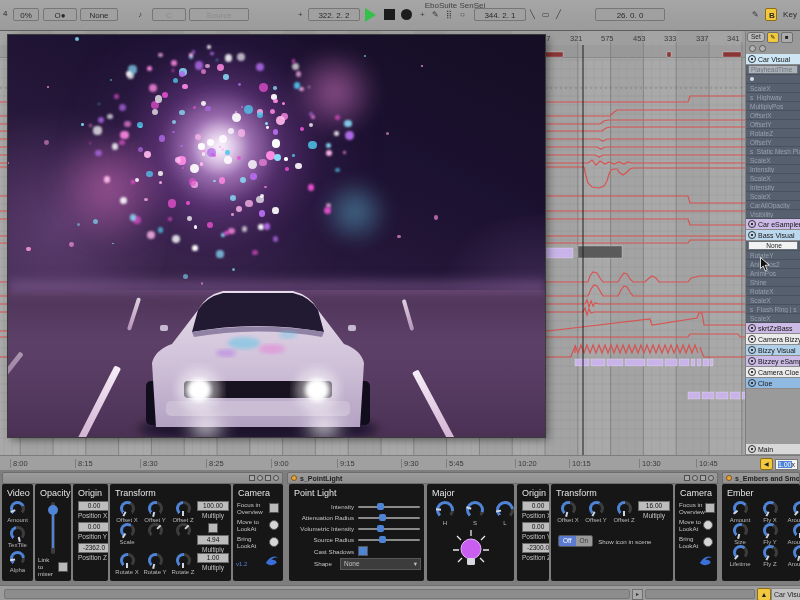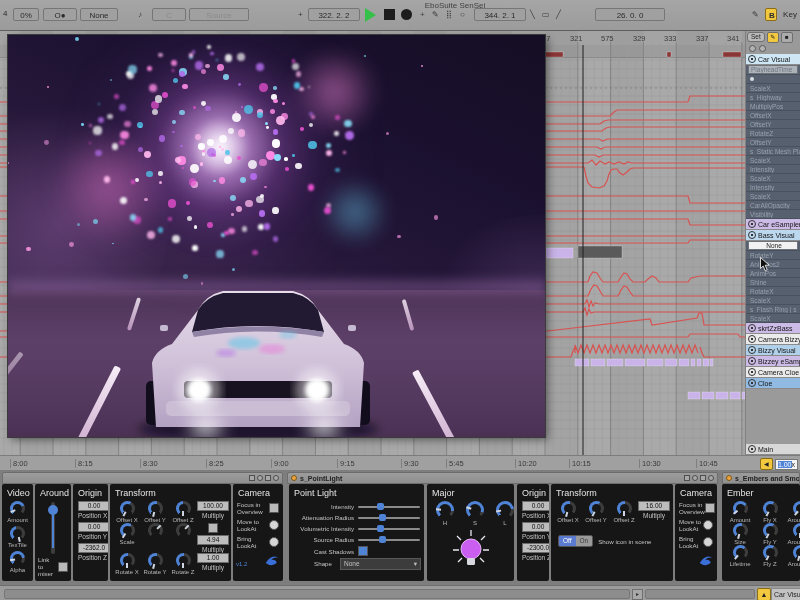--- a/index.html
+++ b/index.html
@@ -665,21 +665,21 @@
         <circle cx="73" cy="159" r="12" fill="#ffffff" filter="url(#blur2)"></circle>
         <circle cx="191" cy="159" r="12" fill="#ffffff" filter="url(#blur2)"></circle>
       </svg>
     </div>
     <div class="beam" style="left:168px;top:378px;width:60px;height:26px;"></div>
     <div class="beam" style="left:286px;top:378px;width:60px;height:26px;"></div>
   </div>
 <span class="barnum" style="left: 538px;">317</span>
     <span class="barnum" style="left: 570px;">321</span>
     <span class="barnum" style="left: 601px;">575</span>
-    <span class="barnum" style="left: 633px;">329</span>
+    <span class="barnum" style="left: 633px;">453</span>
     <span class="barnum" style="left: 664px;">333</span>
     <span class="barnum" style="left: 696px;">337</span>
     <span class="barnum" style="left: 727px;">341</span>
   </div>
 
 <svg class="cursor" style="left:760px;top:257px;" width="11" height="15" viewBox="0 0 11 15">
   <polygon points="0.5,0.5 0.5,11.5 3.2,9 5.2,13.8 7.2,12.8 5.2,8.2 9.2,8.2" fill="#111" stroke="#fff" stroke-width="0.8"></polygon>
 </svg>
 
 <div class="timeruler">
@@ -737,21 +737,21 @@
             <div class="khole"></div>
             <div class="kptr" style="transform: rotate(81deg);">
               <i></i>
             </div>
           </div>
           <div class="klab">Alpha</div>
         </div>
       </div>
   </div>
   <div class="panel" style="left:35px;width:36px;">
-    <div class="ptitle">Around</div>
+    <div class="ptitle">Opacity</div>
     <div class="vslider">
         <div class="vsline"></div>
         <div class="vshand"></div>
       </div>
     <div style="display:flex;align-items:center;gap:2px;">
       <span class="camlab">Link to mixer</span>
       <span class="sqctl"></span>
     </div>
   </div>
   <div class="panel" style="left:73px;width:35px;">

